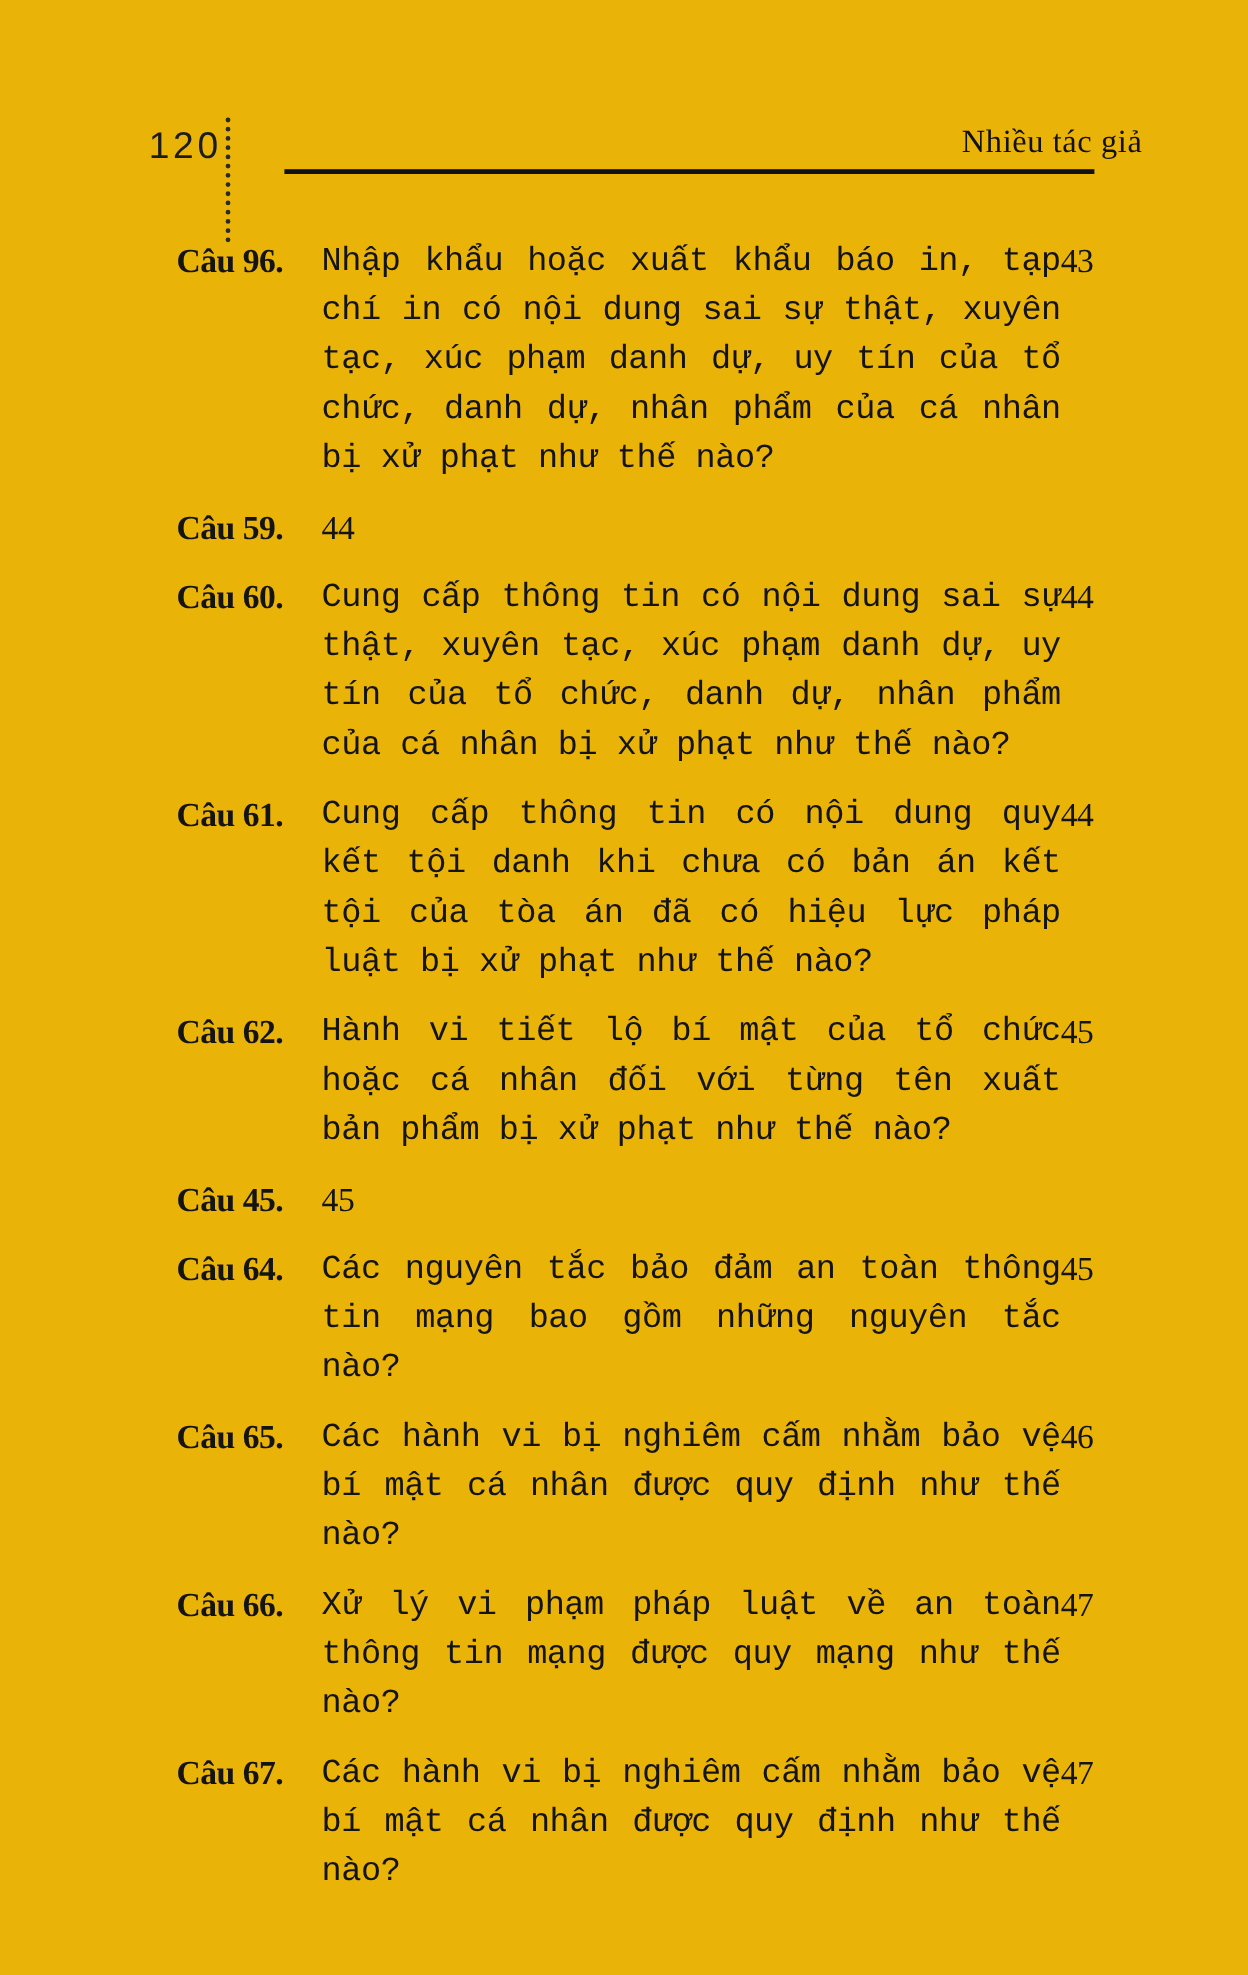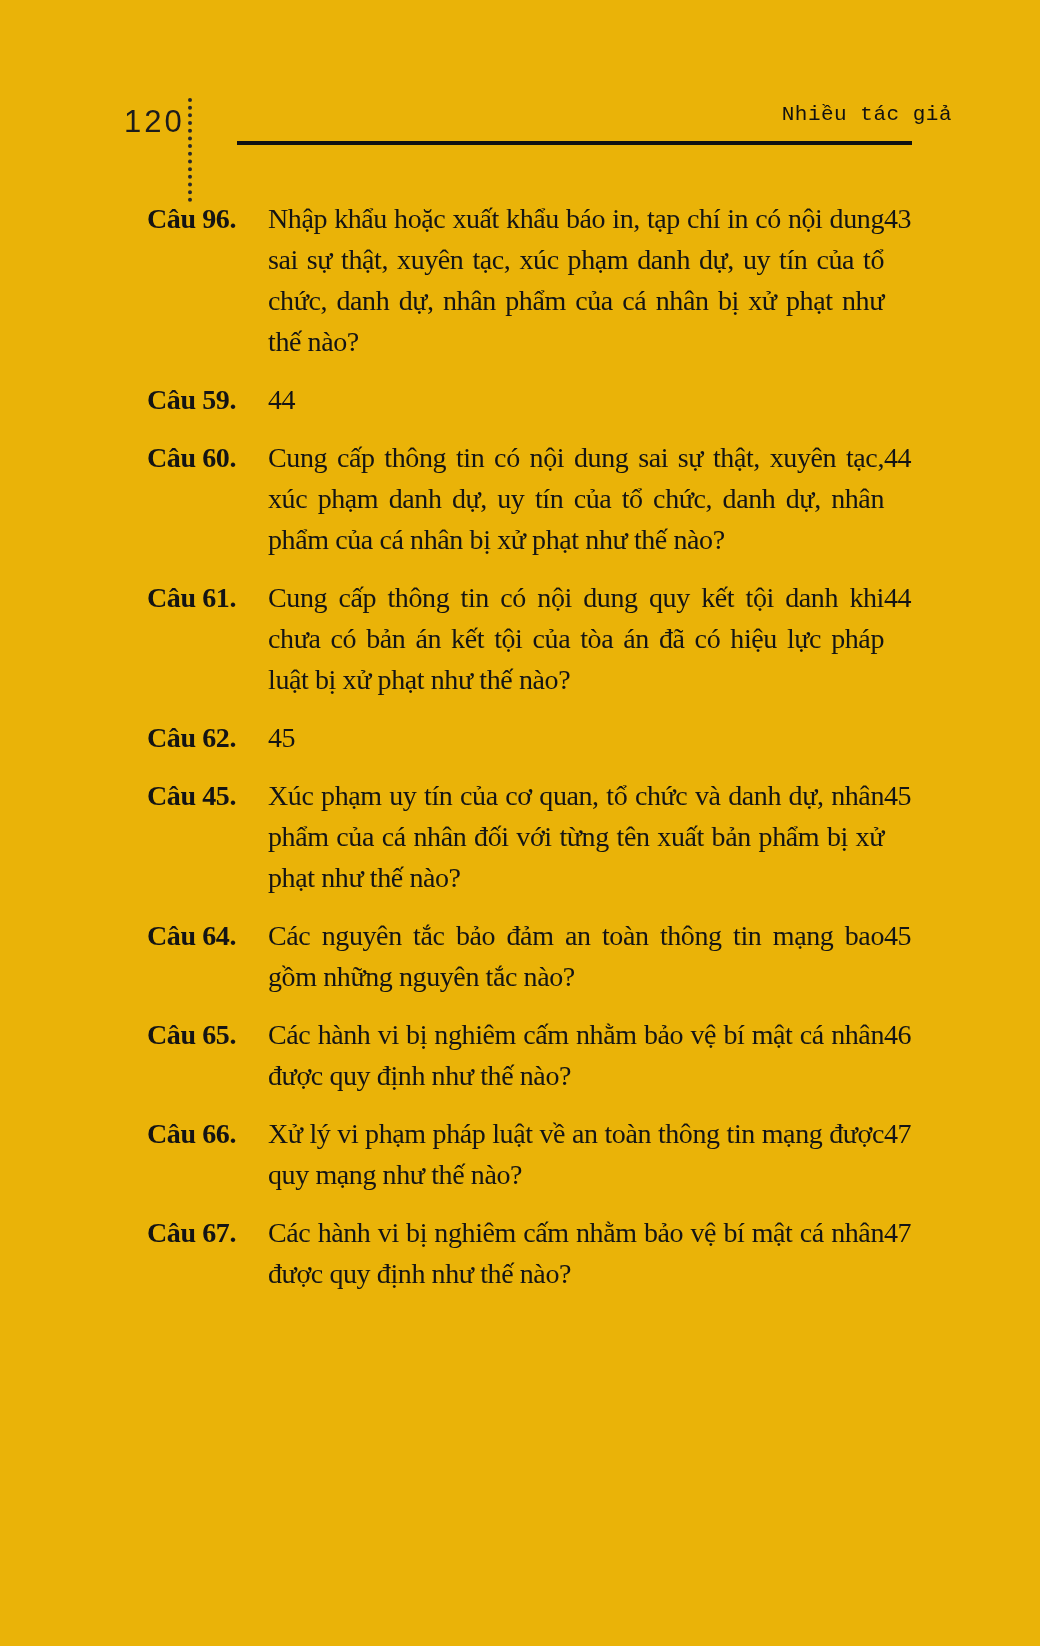--- a/index.html
+++ b/index.html
@@ -39,22 +39,22 @@
     left: 237px;
     top: 141px;
     width: 675px;
     height: 4px;
     background: #121212;
   }
   .running-title {
     position: absolute;
     right: 132px;
     top: 103px;
-    font-family: Liberation Mono, monospace;
-    font-size: 21px;
+    font-family: Liberation Serif, serif;
+    font-size: 27px;
     font-weight: 400;
     letter-spacing: 0.5px;
     color: #111111;
   }
 
   
   .toc {
     position: absolute;
     left: 147px;
     right: 140px;   
@@ -70,20 +70,21 @@
   }
   .toc-label {
     flex: 0 0 121px;
     font-weight: 700;
     white-space: nowrap;
   }
   .toc-text {
     flex: 1 1 auto;
     text-align: justify;
     text-justify: inter-word;
+    font-family: Liberation Mono, monospace;
   }
   .toc-page {
     flex: 0 0 60px;
     text-align: left;
   }
 </style>
 </head>
 <body>
 
 <div class="page">
@@ -115,26 +116,26 @@
     </div>
 
     <div class="toc-row">
       <div class="toc-label">Câu 61.</div>
       <div class="toc-text">Cung cấp thông tin có nội dung quy kết tội danh khi chưa có bản án kết tội của tòa án đã có hiệu lực pháp luật bị xử phạt như thế nào?</div>
       <div class="toc-page">44</div>
     </div>
 
     <div class="toc-row">
       <div class="toc-label">Câu 62.</div>
+      <div class="toc-text">Hành vi tiết lộ bí mật của tổ chức hoặc cá nhân đối với từng tên xuất bản phẩm bị xử phạt như thế nào?</div>
       <div class="toc-page">45</div>
     </div>
 
     <div class="toc-row">
       <div class="toc-label">Câu 45.</div>
-      <div class="toc-text">Xúc phạm uy tín của cơ quan, tổ chức và danh dự, nhân phẩm của cá nhân đối với từng tên xuất bản phẩm bị xử phạt như thế nào?</div>
       <div class="toc-page">45</div>
     </div>
 
     <div class="toc-row">
       <div class="toc-label">Câu 64.</div>
       <div class="toc-text">Các nguyên tắc bảo đảm an toàn thông tin mạng bao gồm những nguyên tắc nào?</div>
       <div class="toc-page">45</div>
     </div>
 
     <div class="toc-row">

